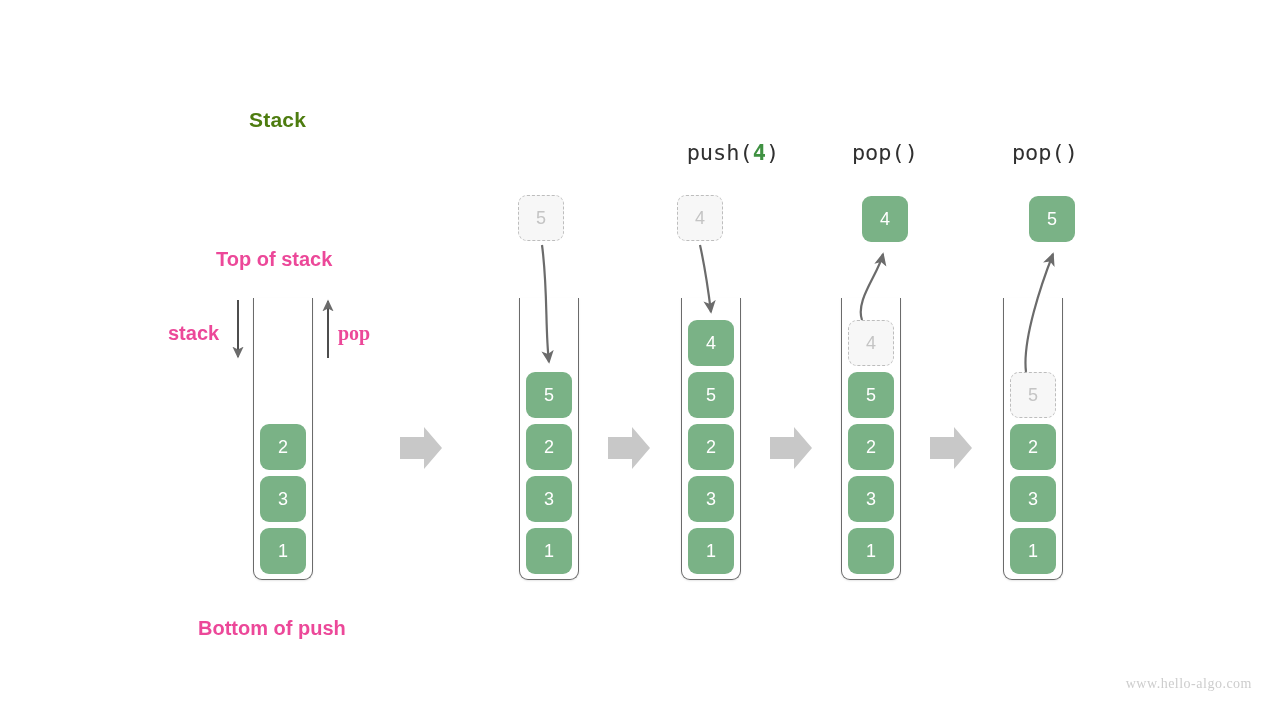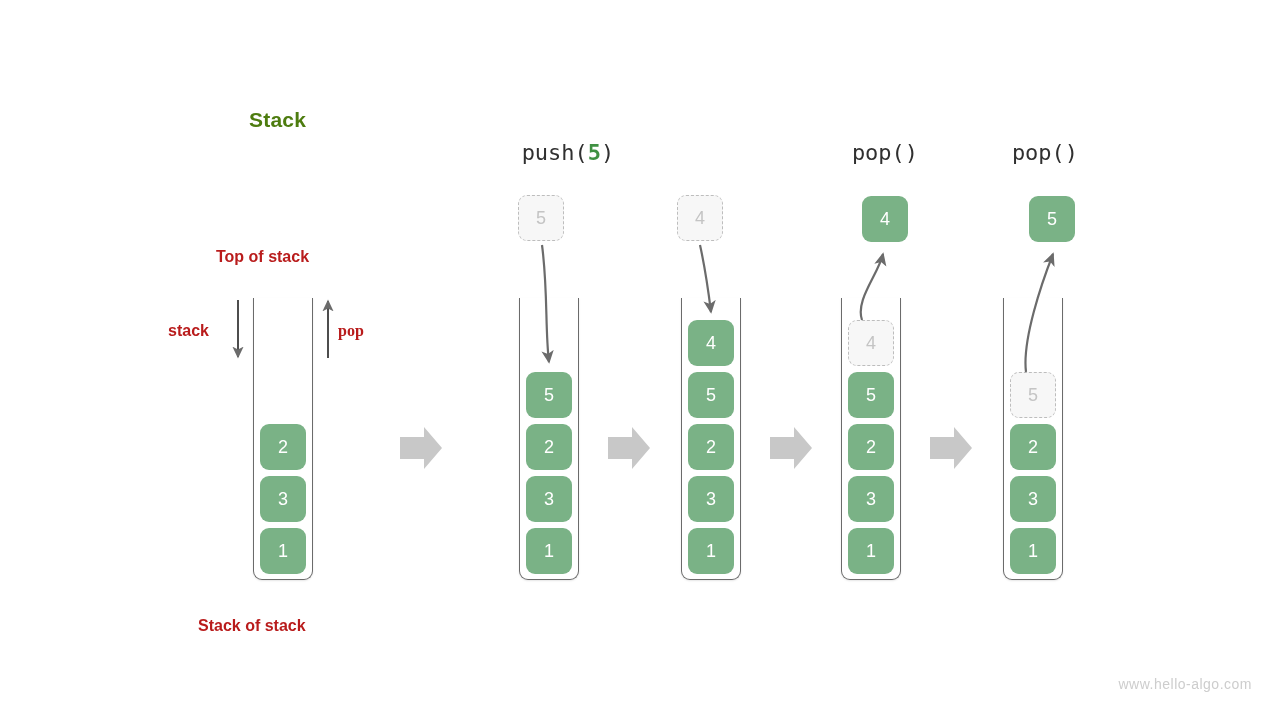--- a/index.html
+++ b/index.html
@@ -25,23 +25,23 @@
     left: 249px;
     top: 108px;
     font-size: 21px;
     font-weight: bold;
     color: #4d7c0f;
     letter-spacing: 0.2px;
     white-space: nowrap;
   }
   .label-bold {
     position: absolute;
-    font-size: 16px;
+    font-size: 20px;
     font-weight: bold;
-    color: #b91c1c;
+    color: #ec4899;
     white-space: nowrap;
   }
   .top-label   { left: 216px; top: 248px; }
   .bot-label   { left: 198px; top: 617px; }
   .push-label  { left: 168px; top: 322px; }
   .pop-label   { left: 338px; top: 322px; font-family: Liberation Serif, serif; }
 
   .op-title {
     position: absolute;
     top: 140px;
@@ -52,21 +52,21 @@
     font-size: 22px;
     color: #303030;
     white-space: nowrap;
   }
   .op-title .num { color: #3f9142; font-weight: bold; }
 
   .watermark {
     position: absolute;
     right: 28px;
     top: 676px;
-    font-family: Liberation Sans, sans-serif;
+    font-family: Liberation Serif, serif;
     font-size: 14px;
     color: #cdcdcd;
     letter-spacing: 0.5px;
     white-space: nowrap;
   }
 
   
   .stack-col { position: absolute; }
   .container-walls {
     position: absolute;
@@ -110,26 +110,26 @@
   }
 </style>
 </head>
 <body>
 
 <div id="stage">
 
   <div class="diagram-title">Stack</div>
 
   <div class="label-bold top-label">Top of stack</div>
-  <div class="label-bold bot-label">Stack of stack</div>
+  <div class="label-bold bot-label">Bottom of push</div>
   <div class="label-bold push-label">stack</div>
   <div class="label-bold pop-label">pop</div>
 
-  <div class="op-title" style="left:568px;">
-    <span>push(</span><span class="num">5</span><span>)</span>
+  <div class="op-title" style="left:733px;">
+    <span>push(</span><span class="num">4</span><span>)</span>
   </div>
   <div class="op-title" style="left:885px;">
     <span>pop(</span><span class="num"></span><span>)</span>
   </div>
   <div class="op-title" style="left:1045px;">
     <span>pop(</span><span class="num"></span><span>)</span>
   </div>
 
   <div class="stack-col">
     <div class="container-walls" style="left:253px; top:298px; width:60px; height:282px;"></div>

